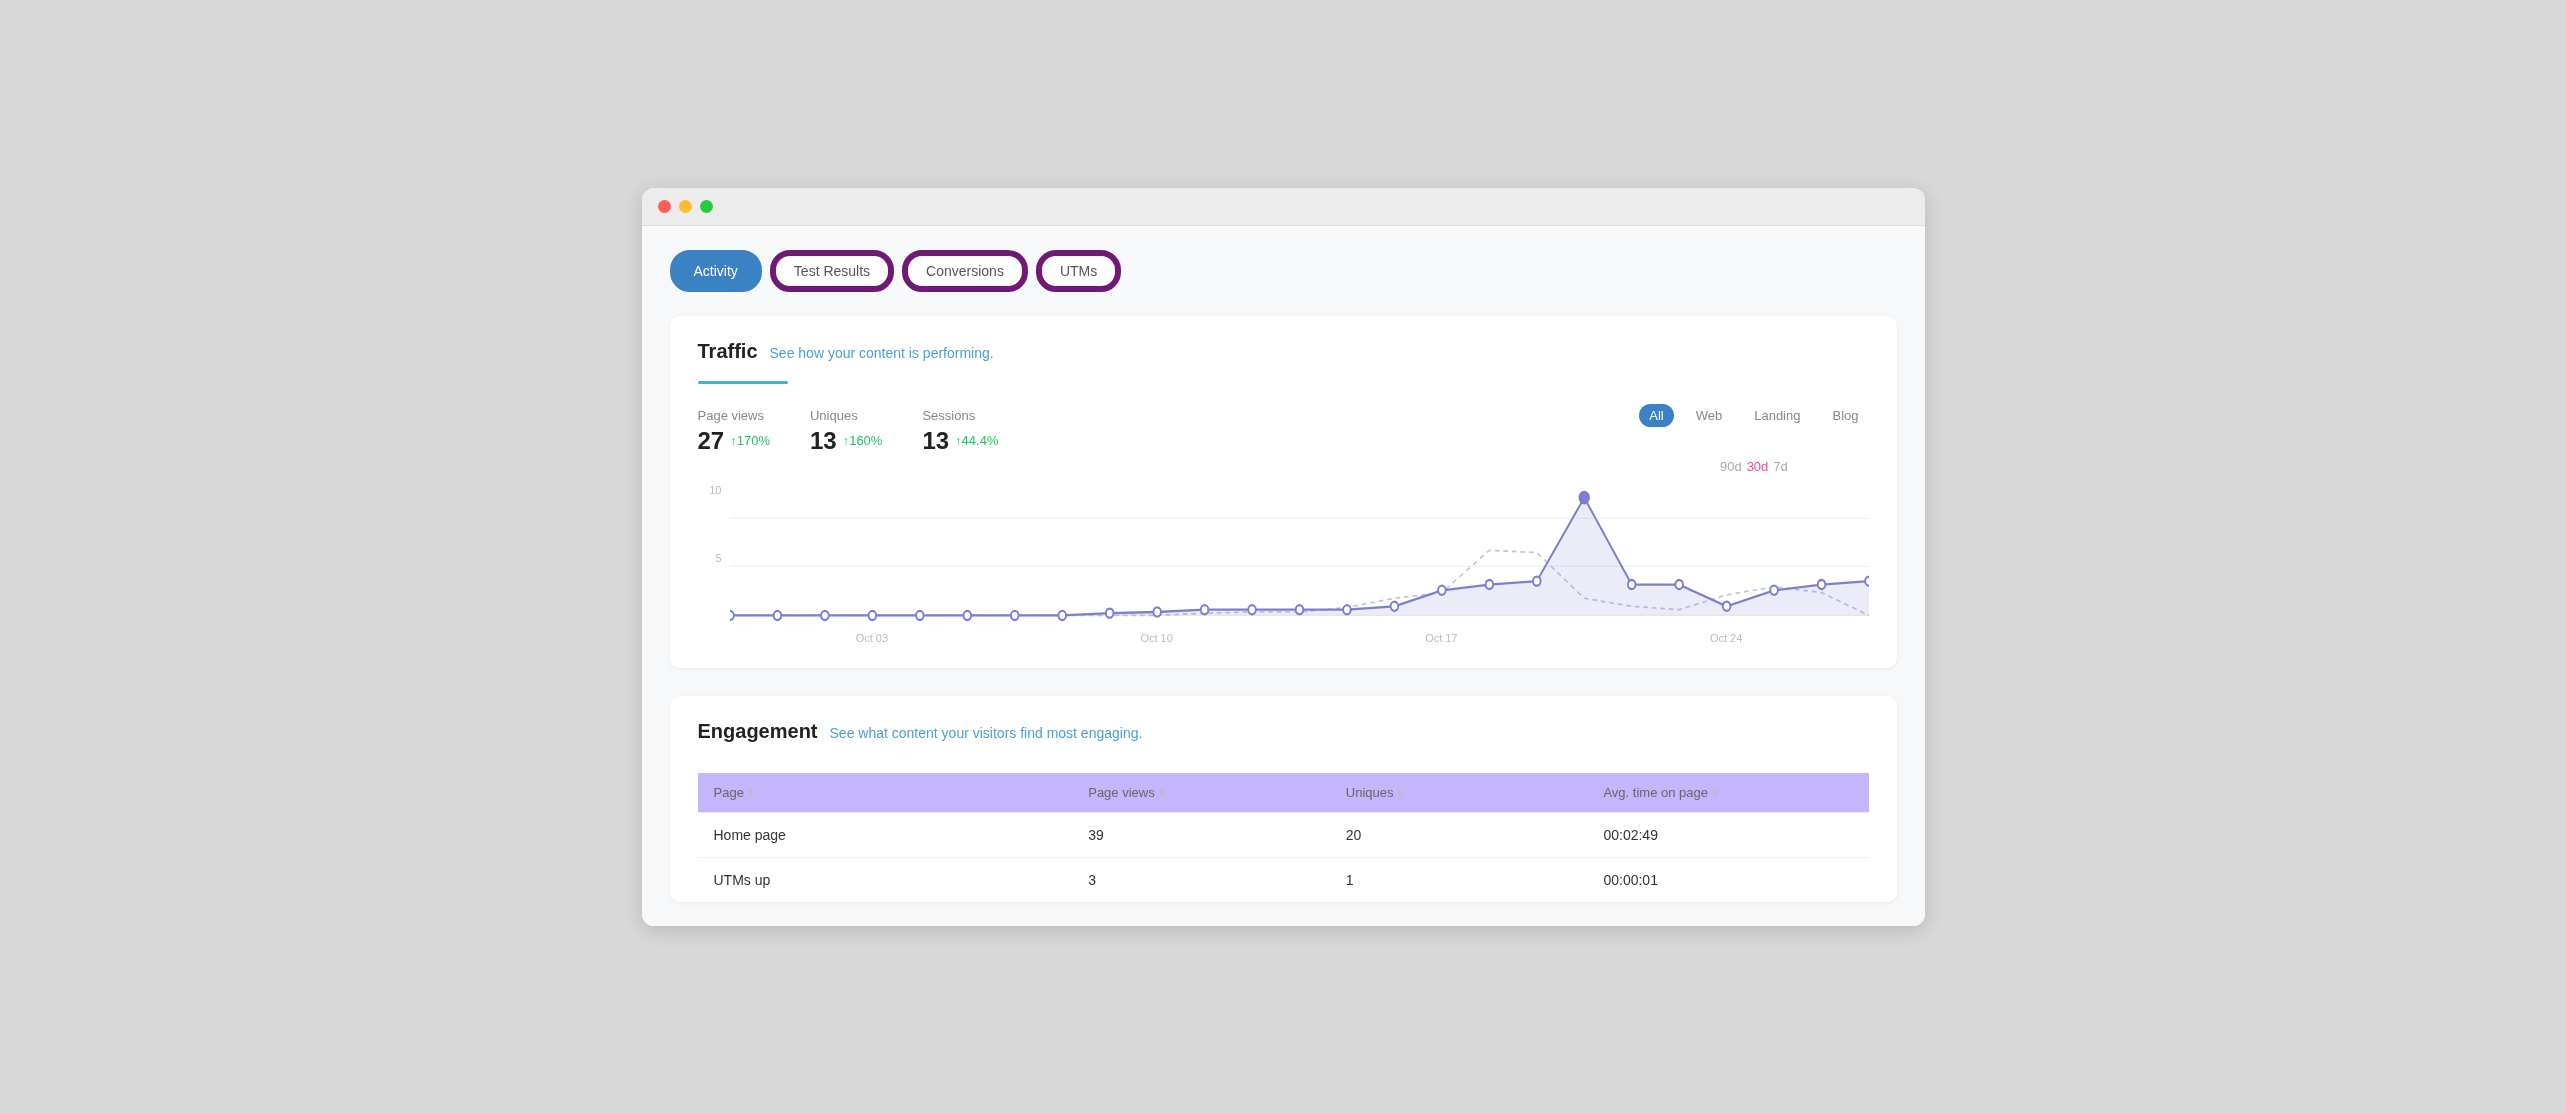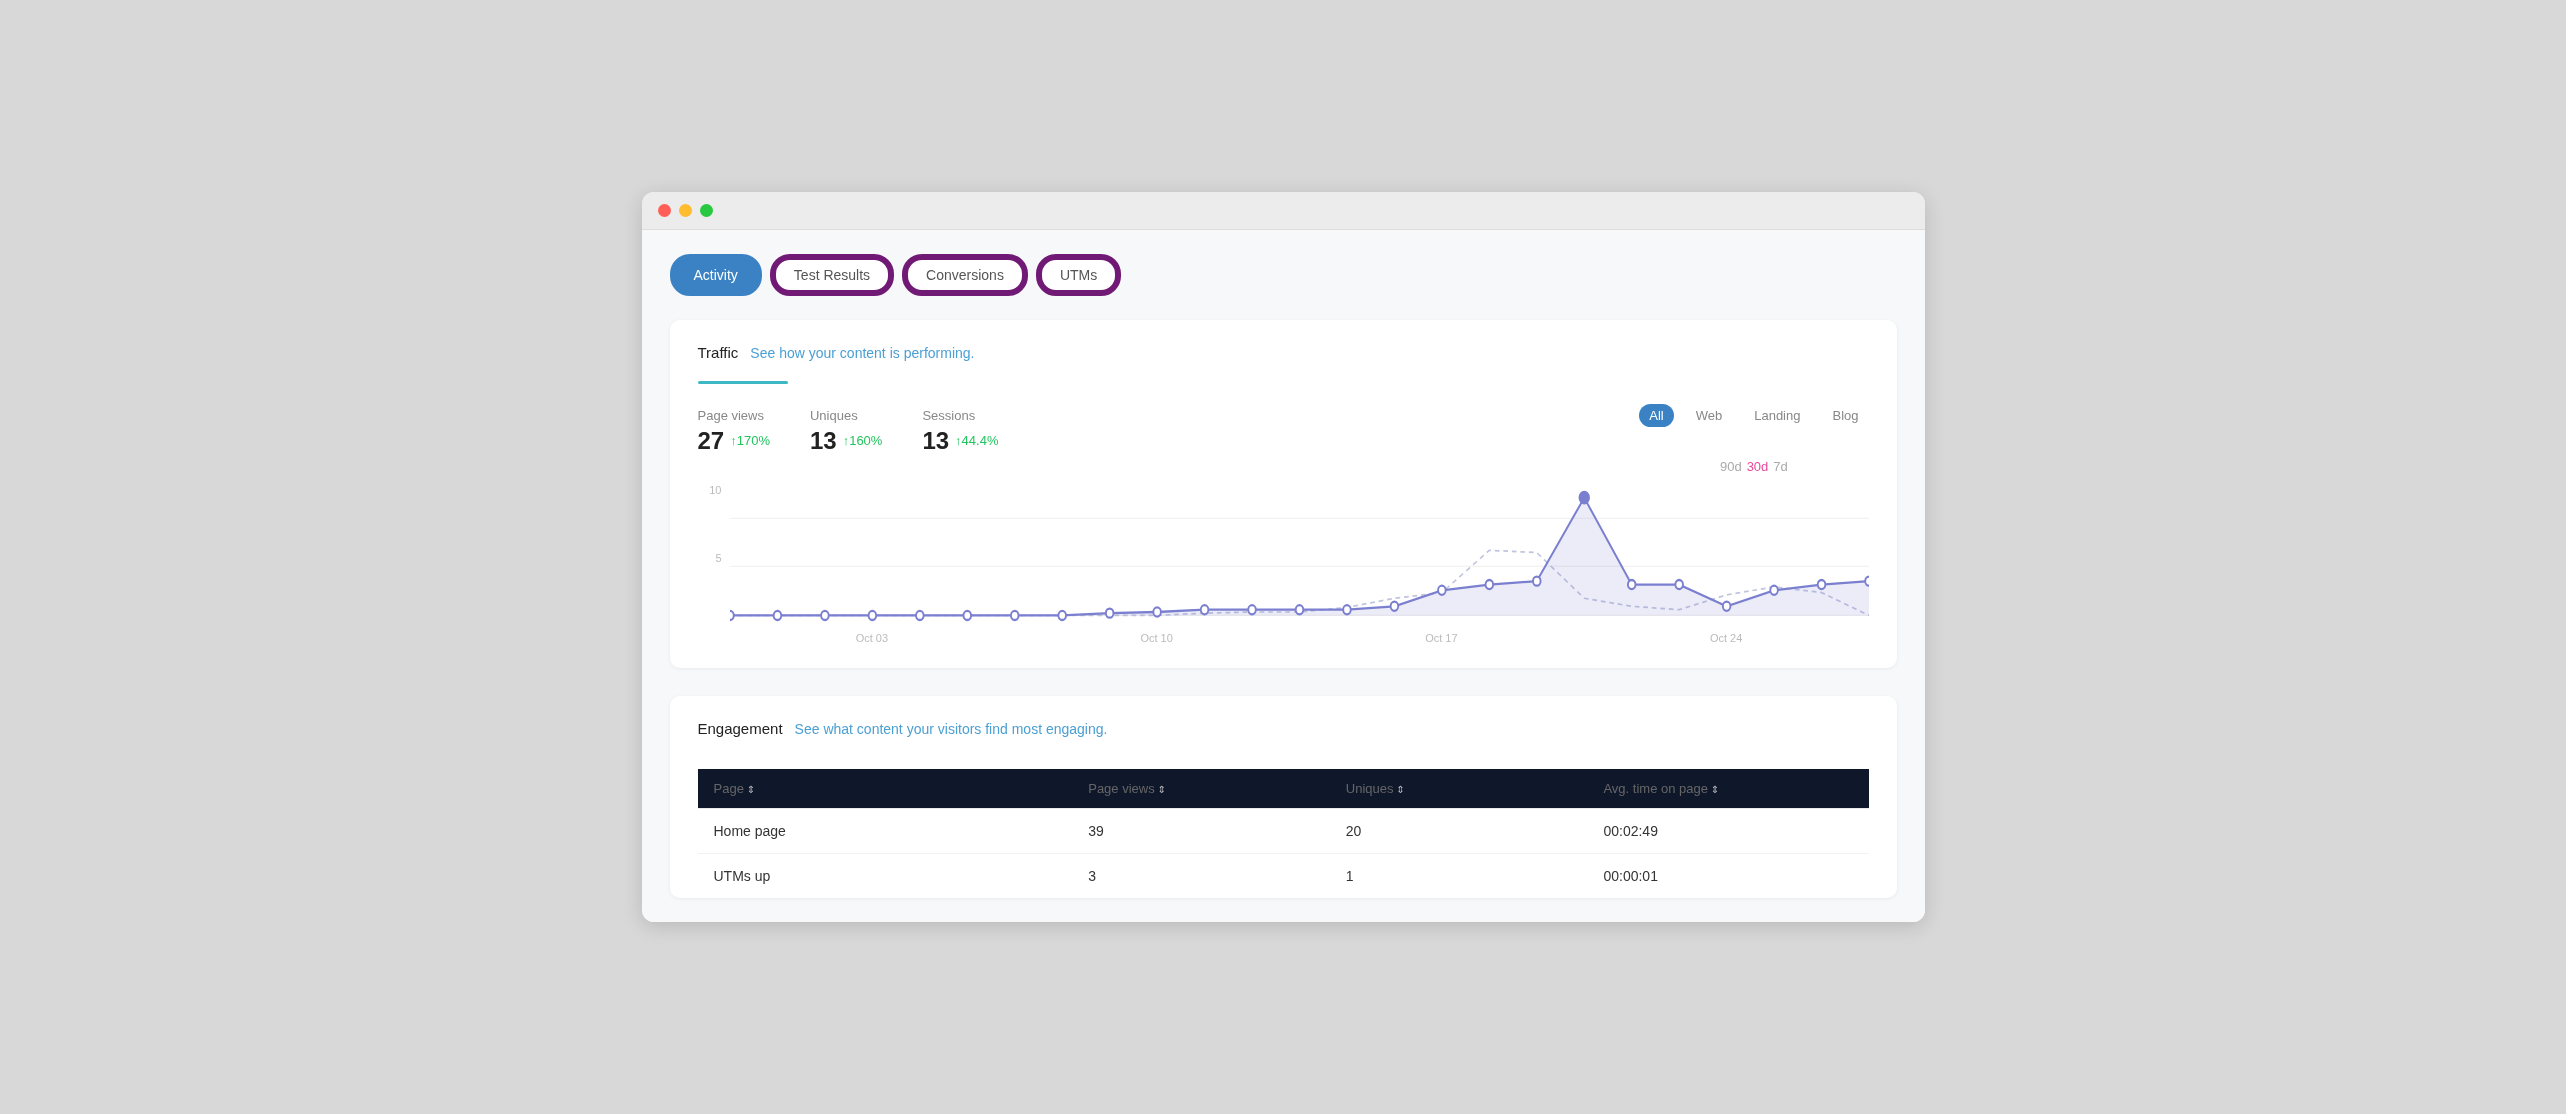--- a/index.html
+++ b/index.html
@@ -61,22 +61,22 @@
       border-color: #3b82c4;
     }
     .card {
       background: #fff;
       border-radius: 10px;
       padding: 24px 28px;
       margin-bottom: 28px;
       box-shadow: 0 1px 4px rgba(0,0,0,0.06);
     }
     .section-title {
-      font-size: 15px;
-      font-weight: 400;
+      font-size: 20px;
+      font-weight: 700;
       color: #222;
       margin-bottom: 2px;
     }
     .section-subtitle {
       font-size: 14px;
       color: #4a9fd4;
       margin-bottom: 16px;
     }
     .underline-bar {
       width: 90px;
@@ -184,21 +184,21 @@
       padding: 24px 28px 0;
     }
     .table-container {
       margin-top: 16px;
     }
     table {
       width: 100%;
       border-collapse: collapse;
     }
     thead th {
-      background: #0f172a;
+      background: #c4b5fd;
       padding: 12px 16px;
       text-align: left;
       font-size: 13px;
       color: #666;
       font-weight: 500;
       border-bottom: 1px solid #e8eaed;
     }
     thead th:after {
       content: ' ⇕';
       font-size: 10px;

